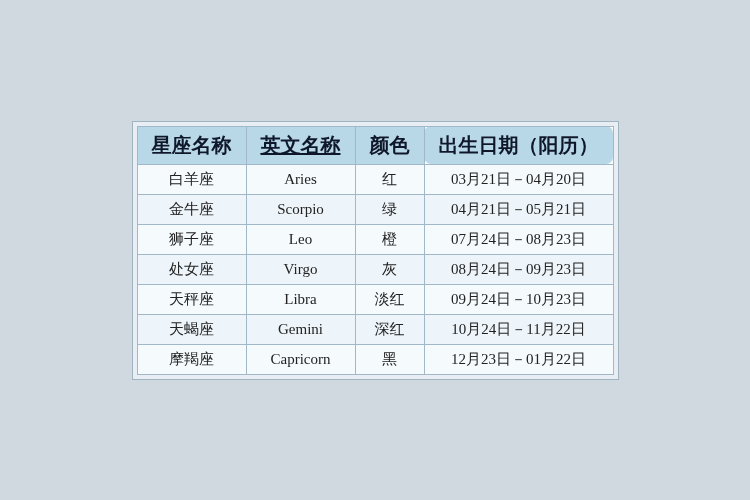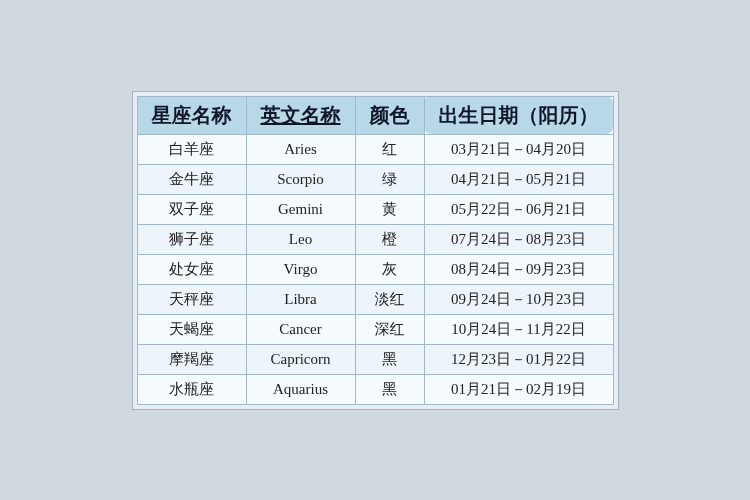--- a/index.html
+++ b/index.html
@@ -79,56 +79,44 @@
           <td>红</td>
           <td>03月21日－04月20日</td>
         </tr>
         <tr>
           <td>金牛座</td>
           <td>Scorpio</td>
           <td>绿</td>
           <td>04月21日－05月21日</td>
         </tr>
         <tr>
-          <td>双子座</td>
-          <td>Gemini</td>
-          <td>黄</td>
-          <td>05月22日－06月21日</td>
-        </tr>
-        <tr>
           <td>狮子座</td>
           <td>Leo</td>
           <td>橙</td>
           <td>07月24日－08月23日</td>
         </tr>
         <tr>
           <td>处女座</td>
           <td>Virgo</td>
           <td>灰</td>
           <td>08月24日－09月23日</td>
         </tr>
         <tr>
           <td>天秤座</td>
           <td>Libra</td>
           <td>淡红</td>
           <td>09月24日－10月23日</td>
         </tr>
         <tr>
           <td>天蝎座</td>
-          <td>Cancer</td>
+          <td>Gemini</td>
           <td>深红</td>
           <td>10月24日－11月22日</td>
         </tr>
         <tr>
           <td>摩羯座</td>
           <td>Capricorn</td>
           <td>黑</td>
           <td>12月23日－01月22日</td>
         </tr>
-        <tr>
-          <td>水瓶座</td>
-          <td>Aquarius</td>
-          <td>黑</td>
-          <td>01月21日－02月19日</td>
-        </tr>
       </tbody>
   </table>
 </div>
 
 </body></html>

